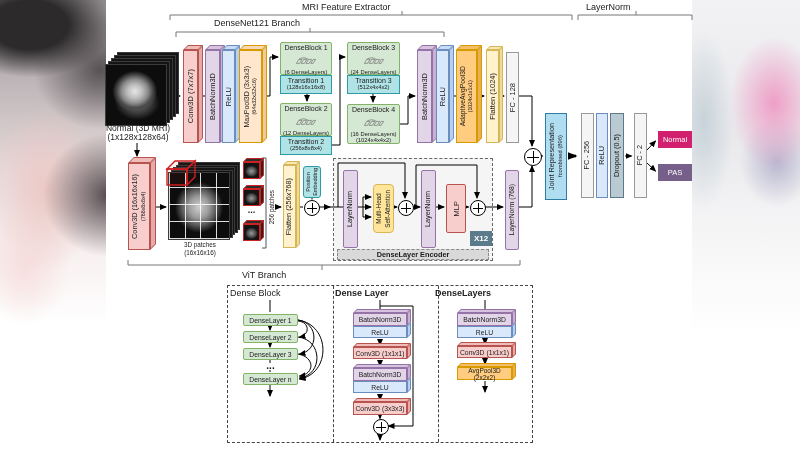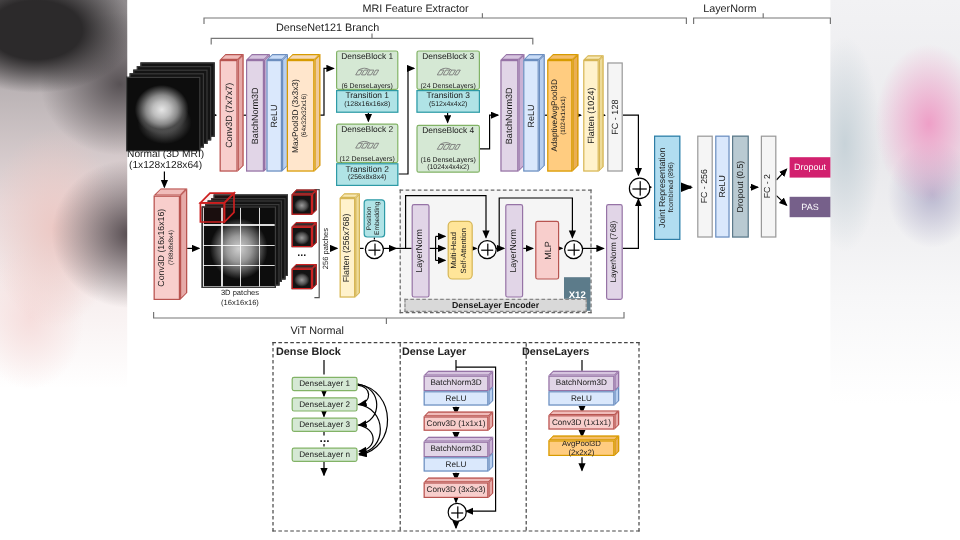--- a/index.html
+++ b/index.html
@@ -169,22 +169,22 @@
 
     <path d="M485,300 L485,311"></path>
     <path d="M485,339 L485,344" marker-end="url(#ah)"></path>
     <path d="M485,359 L485,364" marker-end="url(#ah)"></path>
     <path d="M485,381 L485,392" marker-end="url(#ah)"></path>
   </g>
 </svg>
 
 <div class="lbl" style="left:302px;top:2px;width:200px;">MRI Feature Extractor</div>
 <div class="lbl" style="left:586px;top:2px;width:100px;">LayerNorm</div>
-<div class="lbl" style="left:230px;top:18px;width:160px;">DenseNet121 Branch</div>
-<div class="lbl" style="left:242px;top:270px;width:160px;">ViT Normal</div>
+<div class="lbl" style="left:214px;top:18px;width:160px;">DenseNet121 Branch</div>
+<div class="lbl" style="left:242px;top:270px;width:160px;">ViT Branch</div>
 
 <div class="abs bx" style="left:105px;top:52px;width:78px;height:76px;">
   <div class="abs mri-back" style="left:12px;top:0;width:62px;height:62px;"></div>
   <div class="abs mri-back" style="left:9px;top:3px;width:62px;height:62px;"></div>
   <div class="abs mri-back" style="left:6px;top:6px;width:62px;height:62px;"></div>
   <div class="abs mri-back" style="left:3px;top:9px;width:62px;height:62px;"></div>
   <div class="abs mri-front" style="left:0;top:12px;width:62px;height:62px;"></div>
 </div>
 <div class="abs bx" style="left:92px;top:124px;width:92px;text-align:center;font-size:8.5px;line-height:1.1;">
   <div>Normal (3D MRI)</div>
@@ -346,21 +346,21 @@
       <div style="font-size:6.3px;">Multi-Head</div>
       <div style="font-size:6.3px;">Self-Attention</div>
     </div>
   </div>
 <div class="abs bx f-purple cc" style="left:421px;top:170px;width:15px;height:78px;border-radius:2px;">
   <div class="vt" style="font-size:7.3px;">LayerNorm</div>
   </div>
 <div class="abs bx f-pink cc" style="left:446px;top:184px;width:20px;height:49px;border-radius:2px;">
   <div class="vt" style="font-size:7.5px;">MLP</div>
   </div>
-<div class="abs bx f-x12 cc" style="left:470px;top:231px;width:22px;height:28px;font-size:8px;font-weight:bold;">X12</div>
+<div class="abs bx f-x12 cc" style="left:470px;top:231px;width:22px;height:15px;font-size:8px;font-weight:bold;">X12</div>
 <div class="abs bx cc" style="left:337px;top:249px;width:152px;height:11px;background:#d9d9d9;border:1px dashed #888;font-size:7.3px;font-weight:bold;z-index:2;">DenseLayer Encoder</div>
 
 <div class="abs bx f-purple cc" style="left:505px;top:170px;width:14px;height:80px;border-radius:2px;">
   <div class="vt" style="font-size:6.8px;">LayerNorm (768)</div>
   </div>
 
 <div class="abs bx f-ltblue cc" style="left:545px;top:113px;width:22px;height:87px;">
   <div class="vt" style="line-height:1.35;">
       <div style="font-size:7.3px;">Joint Representation</div>
       <div style="font-size:5.8px;">fcombined (896)</div>
@@ -373,30 +373,30 @@
 <div class="abs bx f-blue cc" style="left:596px;top:113px;width:12px;height:85px;">
   <div class="vt" style="font-size:7.3px;">ReLU</div>
   </div>
 <div class="abs bx f-drop cc" style="left:610px;top:113px;width:14px;height:85px;">
   <div class="vt" style="font-size:7.3px;">Dropout (0.5)</div>
   </div>
 <div class="abs bx f-gray cc" style="left:634px;top:113px;width:13px;height:85px;">
   <div class="vt" style="font-size:7.3px;">FC - 2</div>
   </div>
 
-<div class="abs bx f-magenta cc" style="left:658px;top:131px;width:34px;height:17px;font-size:7.5px;">Dropout</div>
+<div class="abs bx f-magenta cc" style="left:658px;top:131px;width:34px;height:17px;font-size:7.5px;">Normal</div>
 <div class="abs bx f-pas cc" style="left:658px;top:164px;width:34px;height:17px;font-size:7.5px;">PAS</div>
 
 <div class="oplus" style="left:304px;top:200px;width:14px;height:14px;"></div>
 <div class="oplus" style="left:398px;top:200px;width:14px;height:14px;"></div>
 <div class="oplus" style="left:470px;top:200px;width:14px;height:14px;"></div>
 <div class="oplus" style="left:524px;top:148px;width:16px;height:16px;"></div>
 <div class="oplus" style="left:373px;top:419px;width:14px;height:14px;"></div>
 
-<div class="lbl" style="left:230px;top:288px;width:100px;font-weight:bold;">Dense Block</div>
+<div class="lbl" style="left:230px;top:288px;width:100px;font-weight:normal;">Dense Block</div>
 <div class="lbl" style="left:335px;top:288px;width:100px;font-weight:bold;">Dense Layer</div>
 <div class="lbl" style="left:435px;top:288px;width:100px;font-weight:bold;">DenseLayers</div>
 
 <div class="abs bx f-green cc" style="left:243px;top:314px;width:55px;height:12px;font-size:6.8px;">DenseLayer 1</div>
 <div class="abs bx f-green cc" style="left:243px;top:331px;width:55px;height:12px;font-size:6.8px;">DenseLayer 2</div>
 <div class="abs bx f-green cc" style="left:243px;top:348px;width:55px;height:12px;font-size:6.8px;">DenseLayer 3</div>
 <div class="abs bx cc" style="left:243px;top:359px;width:55px;height:12px;font-size:10px;font-weight:bold;">...</div>
 <div class="abs bx f-green cc" style="left:243px;top:373px;width:55px;height:12px;font-size:6.8px;">DenseLayer n</div>
 
 <div class="s3 c-purple cc" style="left:353px;top:313px;width:54px;height:13px;--d:4px;font-size:6.8px;">BatchNorm3D</div>

